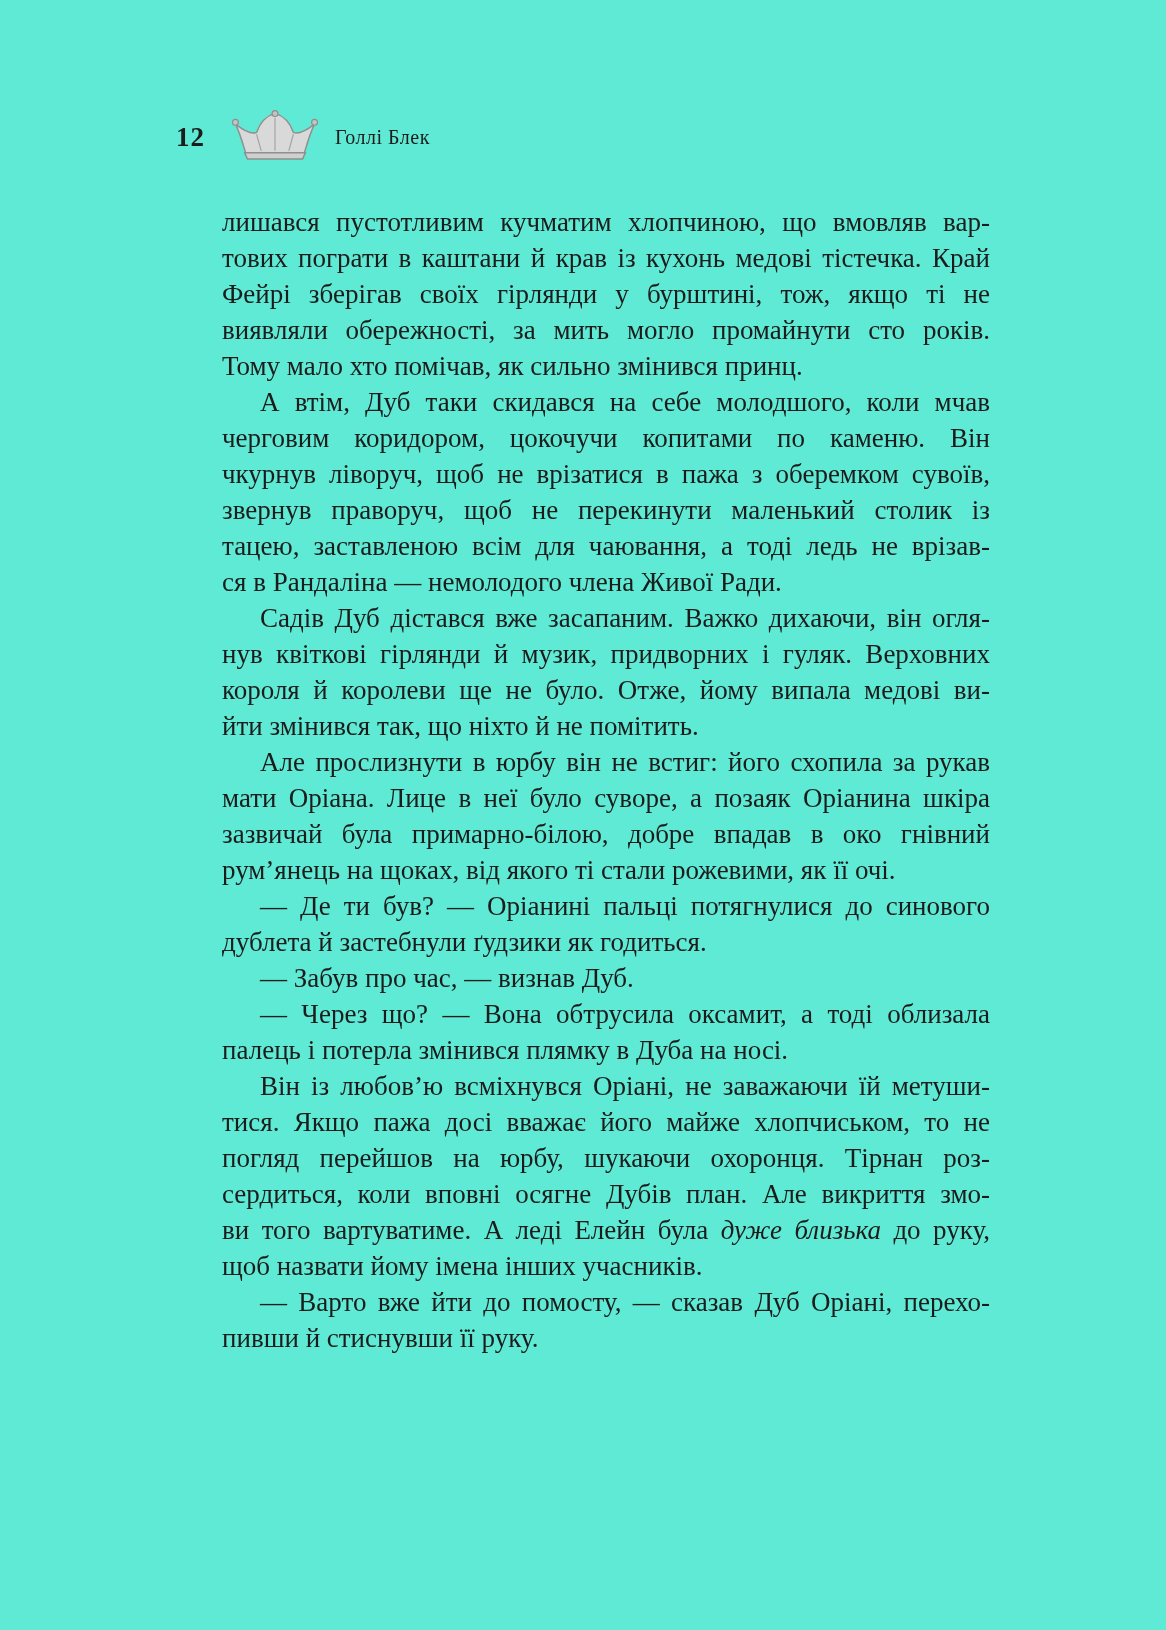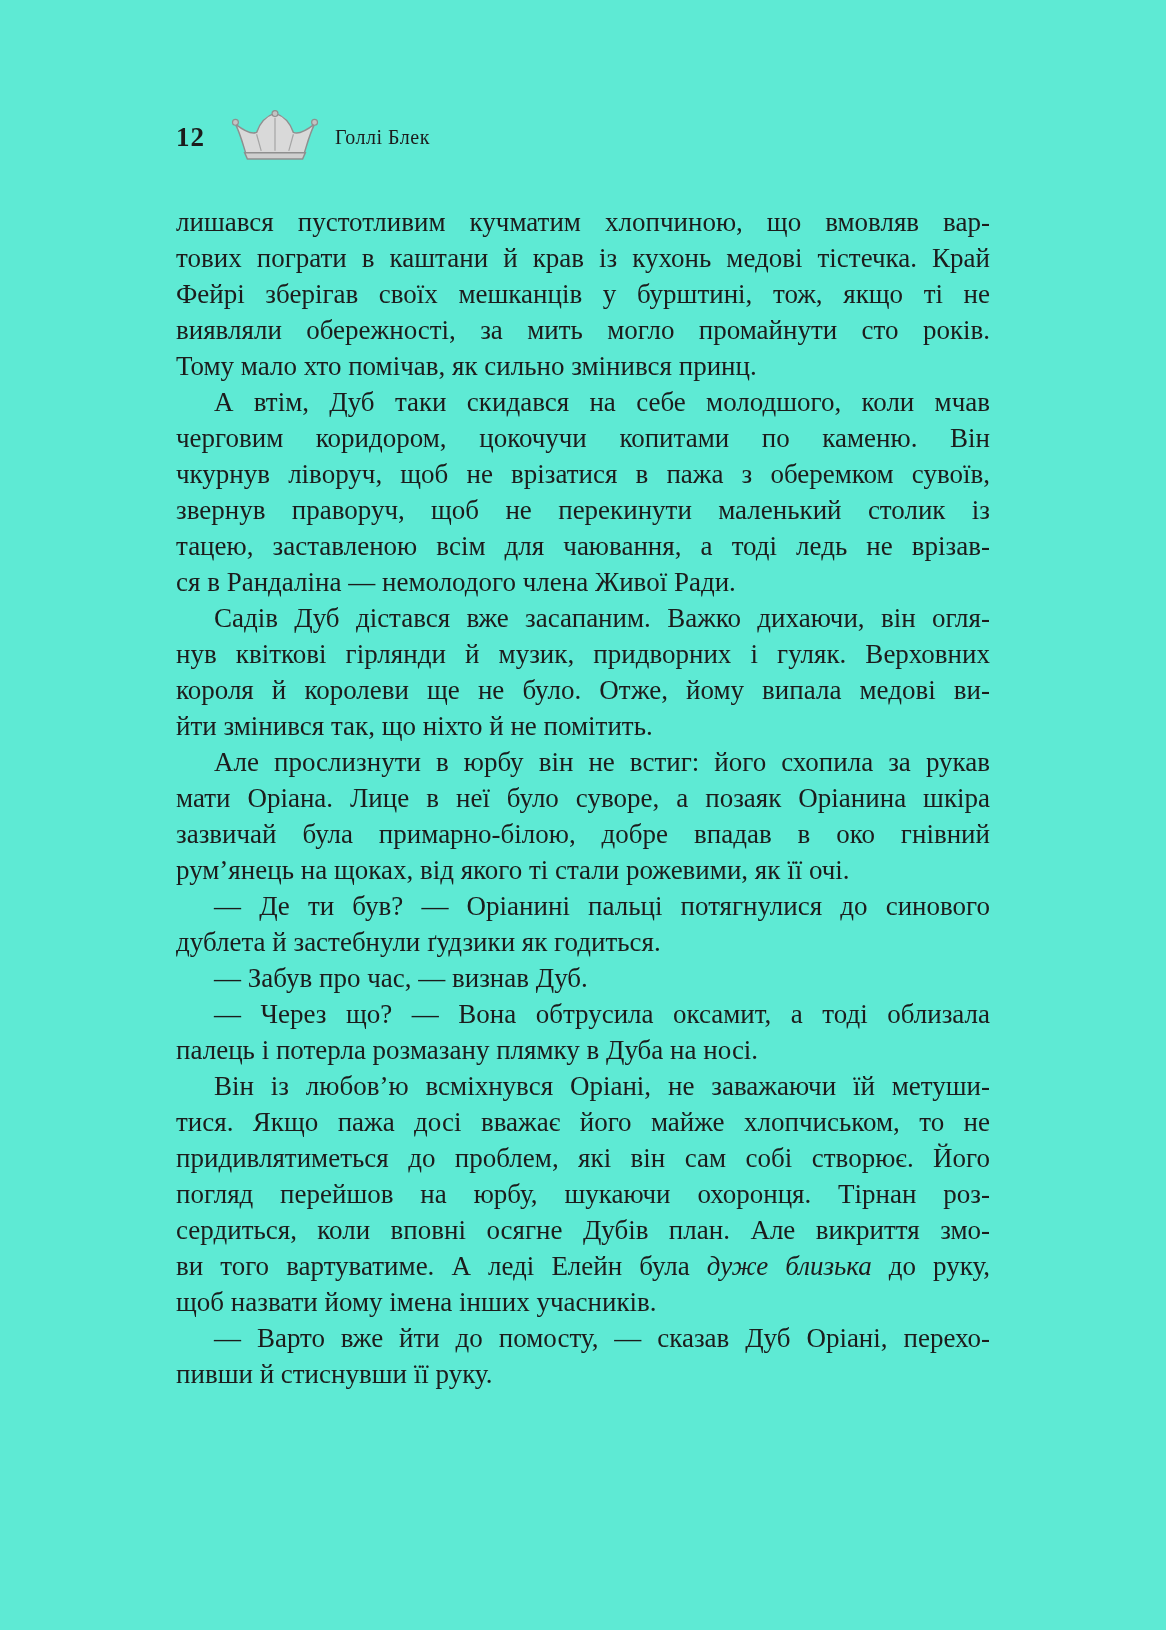--- a/index.html
+++ b/index.html
@@ -44,20 +44,21 @@
     top: 204px;
     width: 814px;
     font-size: 27px;
     line-height: 36px;
   }
   .paragraph { margin: 0; }
   .line {
     text-align: justify;
     text-align-last: justify;
     white-space: normal;
+    margin-left: 46px;
   }
   .line.last {
     text-align-last: left;
   }
   .line.indent {
     text-indent: 38px;
   }
   .em { font-style: italic; }
 </style>
 </head>
@@ -78,21 +79,21 @@
       </svg>
     </span>
     <span class="author-name">Голлі Блек</span>
   </div>
 
   <div class="body-text">
 
     <div class="paragraph">
       <div class="line">лишався пустотливим кучматим хлопчиною, що вмовляв вар-</div>
       <div class="line">тових пограти в каштани й крав із кухонь медові тістечка. Край</div>
-      <div class="line">Фейрі зберігав своїх мешканців у бурштині, тож, якщо ті не</div>
+      <div class="line">Фейрі зберігав своїх гірлянди у бурштині, тож, якщо ті не</div>
       <div class="line">виявляли обережності, за мить могло промайнути сто років.</div>
       <div class="line last">Тому мало хто помічав, як сильно змінився принц.</div>
     </div>
 
     <div class="paragraph">
       <div class="line indent">А втім, Дуб таки скидався на себе молодшого, коли мчав</div>
       <div class="line">черговим коридором, цокочучи копитами по каменю. Він</div>
       <div class="line">чкурнув ліворуч, щоб не врізатися в пажа з оберемком сувоїв,</div>
       <div class="line">звернув праворуч, щоб не перекинути маленький столик із</div>
       <div class="line">тацею, заставленою всім для чаювання, а тоді ледь не врізав-</div>
@@ -117,27 +118,26 @@
       <div class="line indent">— Де ти був? — Оріанині пальці потягнулися до синового</div>
       <div class="line last">дублета й застебнули ґудзики як годиться.</div>
     </div>
 
     <div class="paragraph">
       <div class="line indent last">— Забув про час, — визнав Дуб.</div>
     </div>
 
     <div class="paragraph">
       <div class="line indent">— Через що? — Вона обтрусила оксамит, а тоді облизала</div>
-      <div class="line last">палець і потерла розмазану плямку в Дуба на носі.</div>
+      <div class="line last">палець і потерла змінився плямку в Дуба на носі.</div>
     </div>
 
     <div class="paragraph">
       <div class="line indent">Він із любов’ю всміхнувся Оріані, не заважаючи їй метуши-</div>
       <div class="line">тися. Якщо пажа досі вважає його майже хлопчиськом, то не</div>
-      <div class="line">придивлятиметься до проблем, які він сам собі створює. Його</div>
       <div class="line">погляд перейшов на юрбу, шукаючи охоронця. Тірнан роз-</div>
       <div class="line">сердиться, коли вповні осягне Дубів план. Але викриття змо-</div>
       <div class="line"><span>ви того вартуватиме. А леді Елейн була </span><span class="em">дуже близька</span><span> до руку,</span></div>
       <div class="line last">щоб назвати йому імена інших учасників.</div>
     </div>
 
     <div class="paragraph">
       <div class="line indent">— Варто вже йти до помосту, — сказав Дуб Оріані, перехо-</div>
       <div class="line last">пивши й стиснувши її руку.</div>
     </div>

